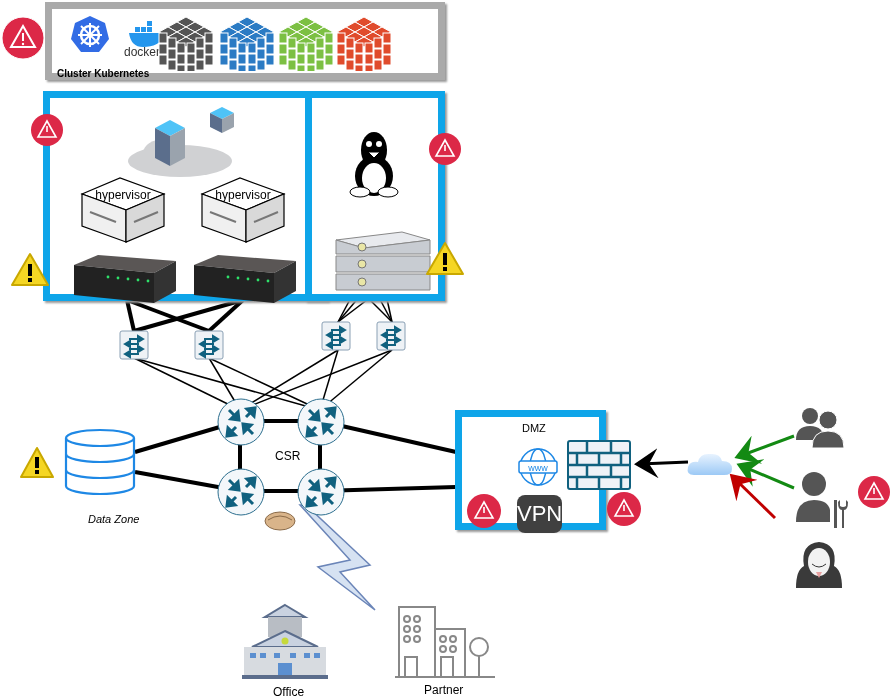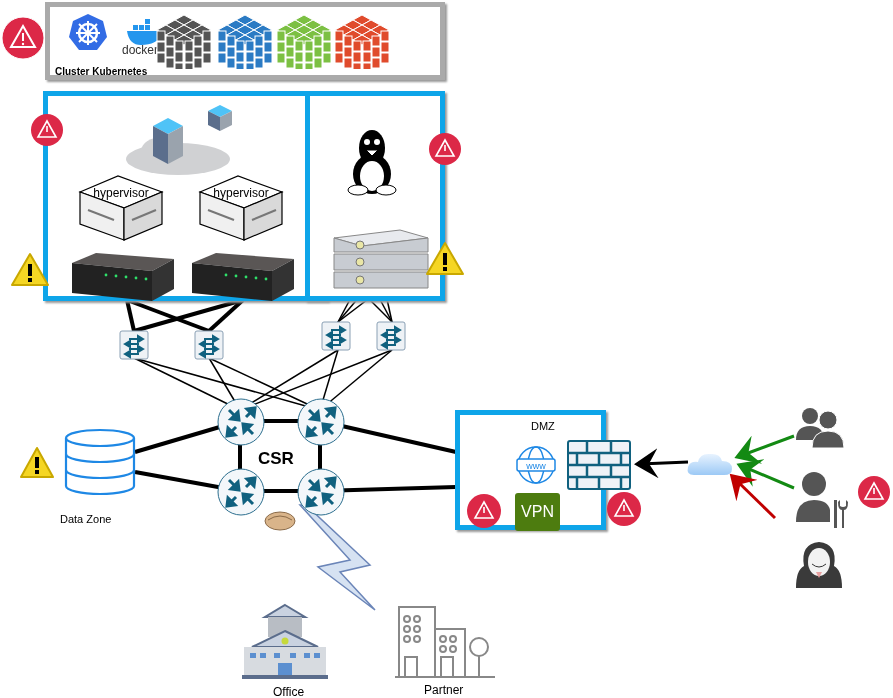--- a/index.html
+++ b/index.html
@@ -1,18 +1,18 @@
 <!DOCTYPE html>
 <html><head>
 <meta charset="utf-8">
 <style>
   html,body{margin:0;padding:0;background:#fff;}
   body{width:893px;height:698px;position:relative;overflow:hidden;font-family:"Liberation Sans",sans-serif;}
   #stage{position:absolute;left:0;top:0;width:893px;height:698px;}
-  .box{position:absolute;background:#fff;border:5px solid #0ea5e9;box-shadow:2px 2px 2px #999;box-sizing:border-box;}
+  .box{position:absolute;background:#fff;border:7px solid #0ea5e9;box-shadow:2px 2px 2px #999;box-sizing:border-box;}
   .lbl{position:absolute;font-size:11px;color:#000;text-align:center;white-space:nowrap;}
   .abs{position:absolute;}
 </style>
 </head>
 <body>
 
 <div id="stage">
 
 <svg class="abs" style="left:0;top:0" width="893" height="698">
   <defs>
@@ -424,54 +424,54 @@
             <polygon points="22,22 14,21 21,14"></polygon>
             <line x1="36" y1="12" x2="29" y2="19"></line>
             <polygon points="38,10 37,18 30,11"></polygon>
             <line x1="12" y1="36" x2="19" y2="29"></line>
             <polygon points="10,38 11,30 18,37"></polygon>
             <line x1="36" y1="36" x2="29" y2="29"></line>
             <polygon points="26,26 34,27 27,34"></polygon>
           </g>
         </svg></div>
     </div>
-<div class="lbl" style="left:258px;top:449px;font-weight:bold;font-size:17px;">CSR</div>
+<div class="lbl" style="left:275px;top:449px;font-weight:normal;font-size:12px;">CSR</div>
 
 <svg class="abs" style="left:262px;top:508px" width="36" height="26">
   <ellipse cx="18" cy="13" rx="15" ry="9" fill="#d9b48a" stroke="#8a6a48"></ellipse>
   <path d="M6,12 Q18,4 30,12" fill="none" stroke="#8a6a48"></path>
 </svg>
 
 <svg class="abs" style="left:19px;top:446px" width="36" height="34">
   <polygon points="18,2 34,31 2,31" fill="#f5d624" stroke="#c9a800" stroke-width="2" stroke-linejoin="round"></polygon>
   <rect x="16" y="11" width="4" height="11" fill="#000"></rect>
       <rect x="16" y="24" width="4" height="4" fill="#000"></rect>
 </svg>
 <svg class="abs" style="left:63px;top:428px" width="74" height="70">
   <g fill="none" stroke="#1e88e5" stroke-width="2.2">
     <ellipse cx="37" cy="10" rx="34" ry="8"></ellipse>
     <path d="M3,10 L3,58 A34,8 0 0 0 71,58 L71,10"></path>
     <path d="M3,26 A34,8 0 0 0 71,26"></path>
     <path d="M3,42 A34,8 0 0 0 71,42"></path>
   </g>
 </svg>
-<div class="lbl" style="left:60px;top:513px;">Data Zone</div>
+<div class="lbl" style="left:88px;top:513px;font-style:italic;">Data Zone</div>
 
 <div class="box" style="left:455px;top:410px;width:151px;height:120px;">
-  <div class="lbl" style="left:71px;top:5px;">DMZ</div>
+  <div class="lbl" style="left:60px;top:5px;">DMZ</div>
   <svg class="abs" style="left:55px;top:30px" width="42" height="40">
     <g fill="none" stroke="#1e88e5" stroke-width="1.5">
       <circle cx="21" cy="20" r="18"></circle>
           <ellipse cx="21" cy="20" rx="8" ry="18"></ellipse>
       <line x1="3" y1="20" x2="39" y2="20"></line>
     </g>
     <rect x="2" y="14" width="38" height="12" rx="2" fill="#fff" stroke="#1e88e5" stroke-width="1.5"></rect>
     <text x="21" y="24" font-size="9" font-family="Liberation Sans, sans-serif" fill="#1e88e5" text-anchor="middle">www</text>
   </svg>
-  <div class="abs" style="left:55px;top:78px;width:45px;height:38px;background:#4d7c0f;border-radius:3px;color:#fff;font-size:16px;text-align:center;line-height:38px;">VPN</div>
+  <div class="abs" style="left:55px;top:78px;width:45px;height:38px;background:#404040;border-radius:8px;color:#fff;font-size:22px;text-align:center;line-height:38px;">VPN</div>
 </div>
 <svg class="abs" style="left:567px;top:440px" width="64" height="50">
   <rect x="1" y="1" width="62" height="48" rx="2" fill="#eef2f7" stroke="#10617f" stroke-width="2"></rect>
   <g stroke="#10617f" stroke-width="2.5">
     <line x1="1" y1="13" x2="63" y2="13"></line>
         <line x1="1" y1="25" x2="63" y2="25"></line>
         <line x1="1" y1="37" x2="63" y2="37"></line>
     <line x1="20" y1="1" x2="20" y2="13"></line>
         <line x1="44" y1="1" x2="44" y2="13"></line>
     <line x1="10" y1="13" x2="10" y2="25"></line>

